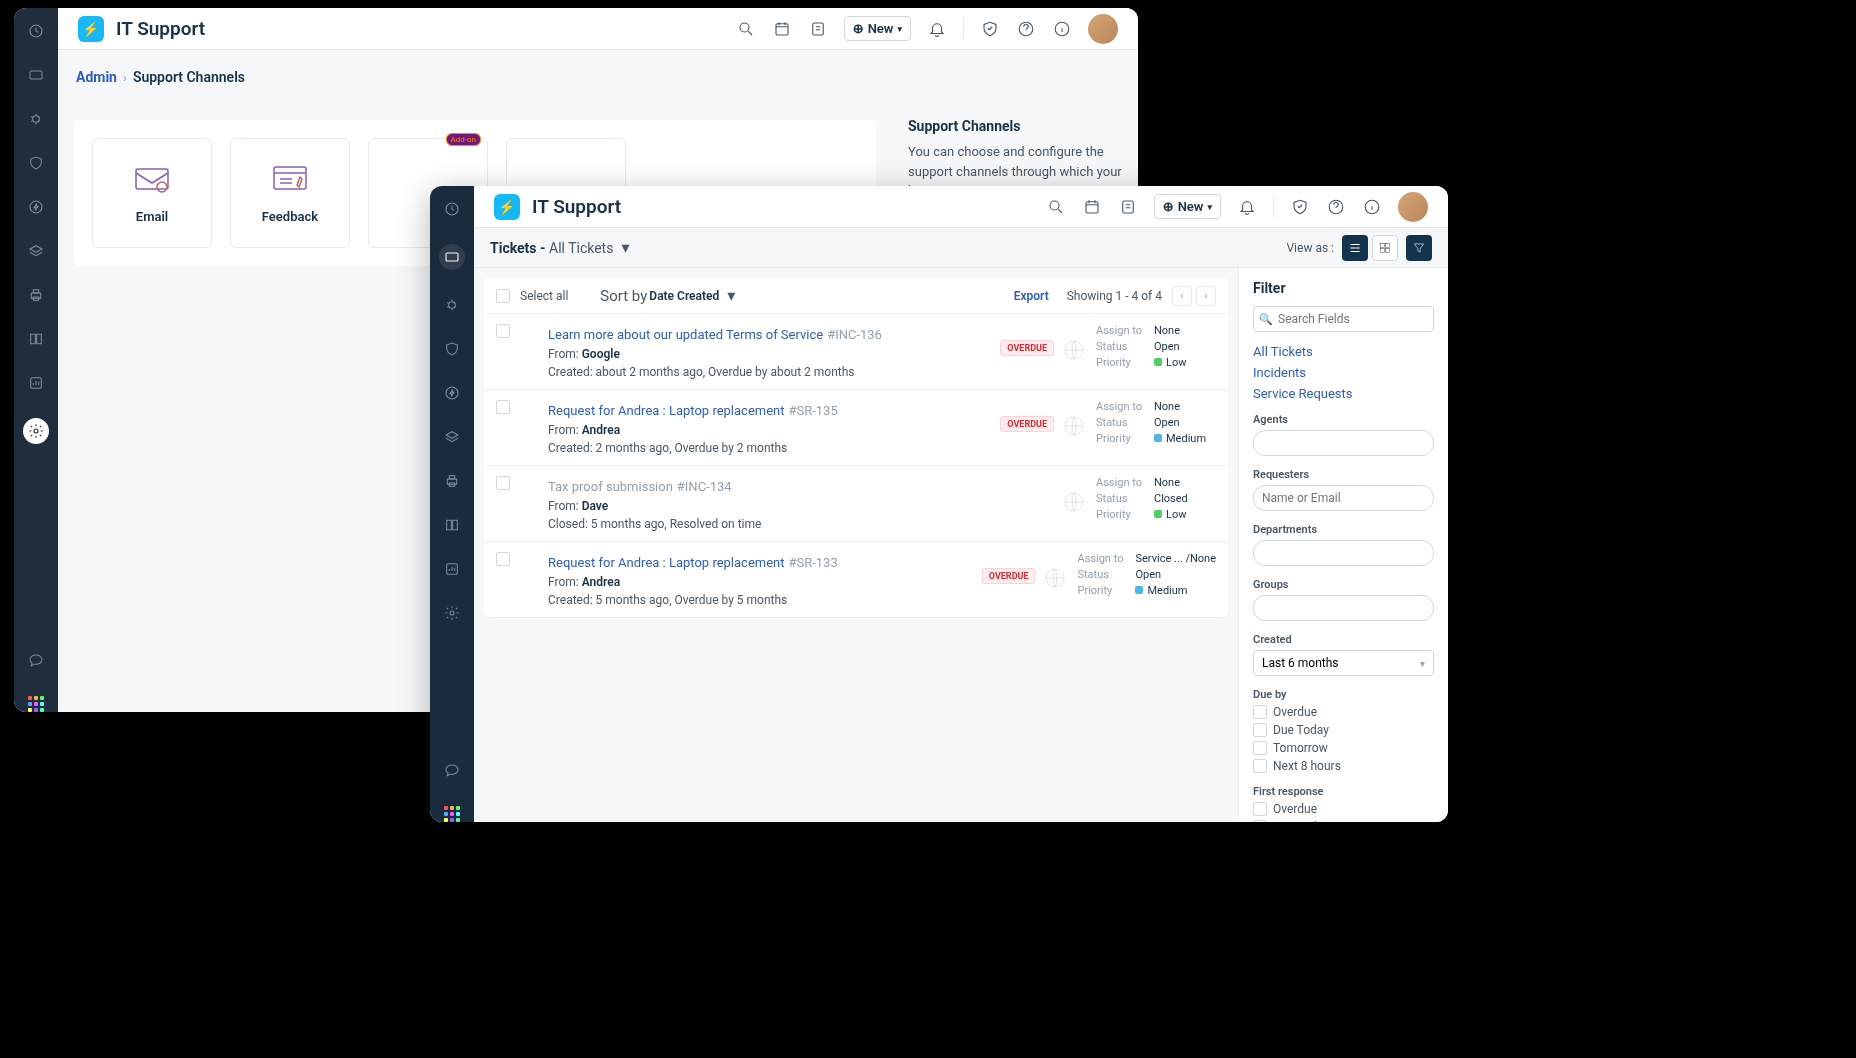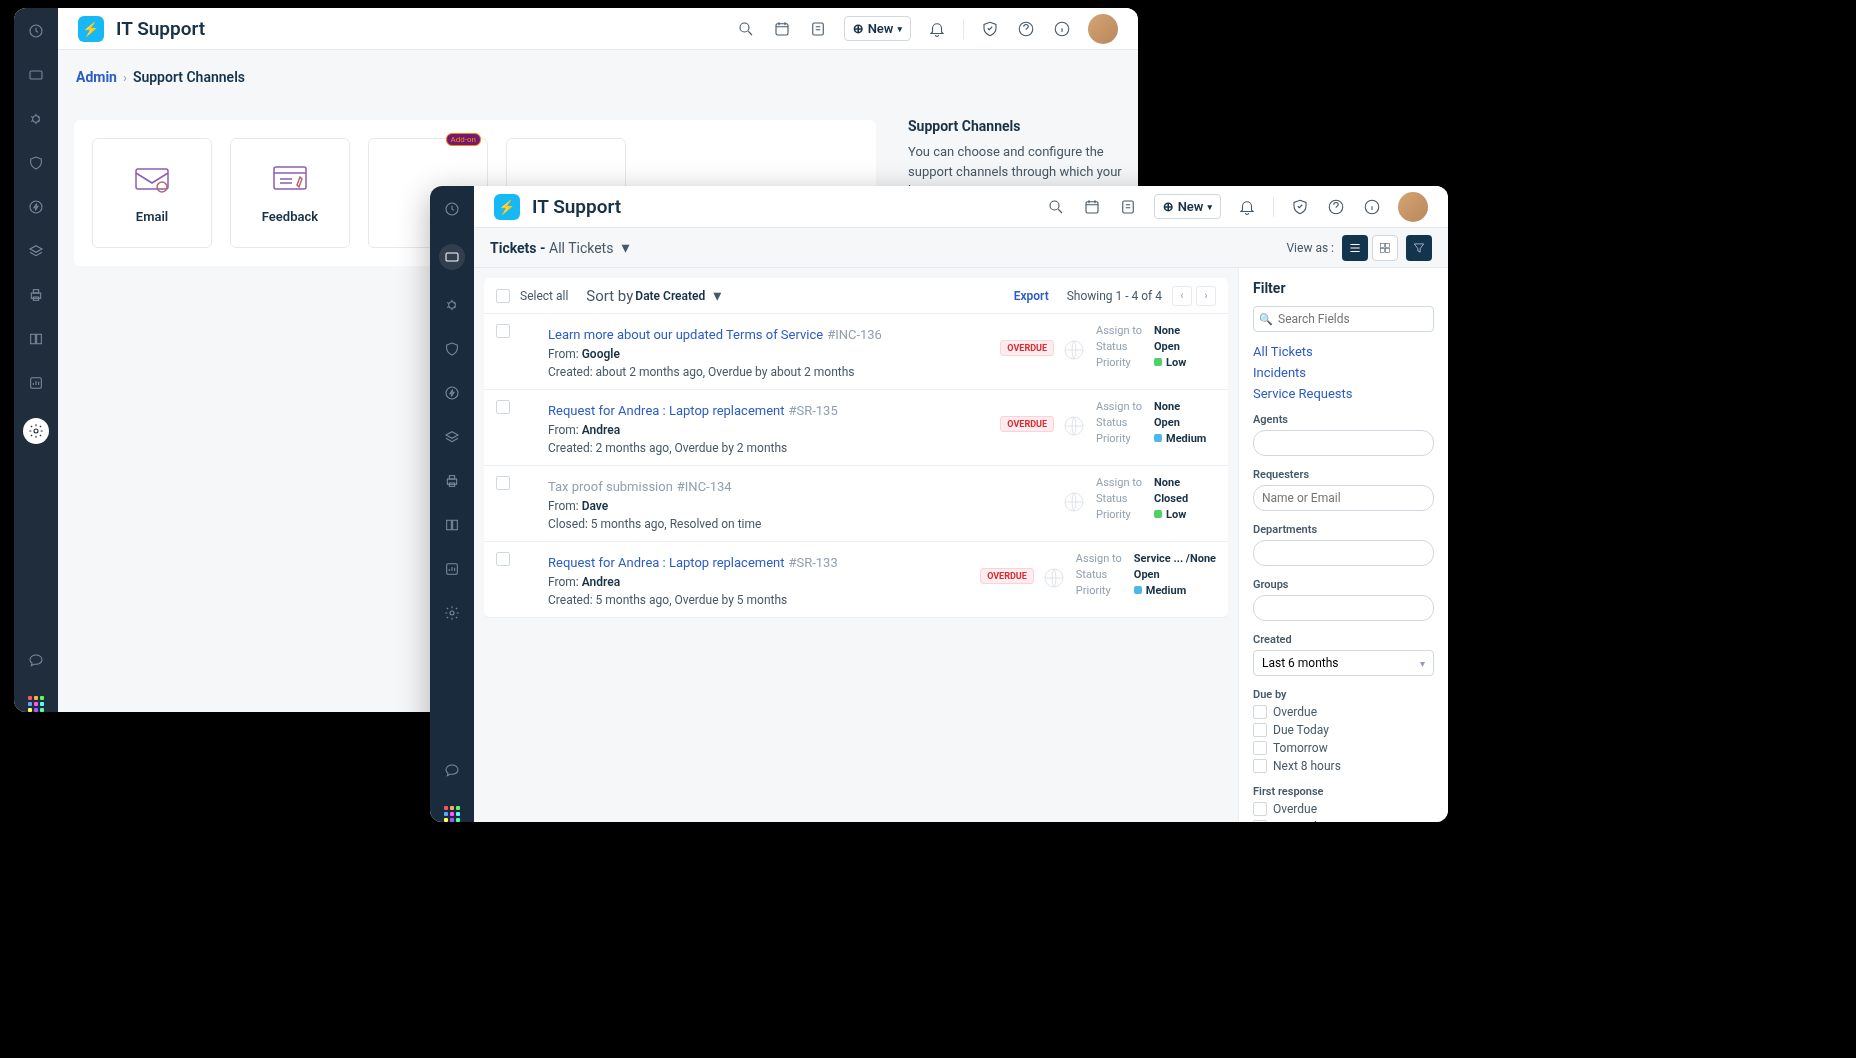--- a/index.html
+++ b/index.html
@@ -47,42 +47,42 @@
 .chev{color:#475867;margin-left:8px}
 .view-as{margin-left:auto;font-size:12px;color:#475867;margin-right:8px}
 .view-btn{width:26px;height:26px;border-radius:4px;display:flex;align-items:center;justify-content:center;cursor:pointer}
 .view-btn.active{background:#12344d;color:#fff}
 .view-btn.inactive{background:#fff;border:1px solid #cfd7df;color:#475867}
 .view-btn svg{width:14px;height:14px;stroke:currentColor;fill:none}
 .filter-btn{width:26px;height:26px;background:#12344d;border-radius:4px;margin-left:8px;display:flex;align-items:center;justify-content:center;cursor:pointer;color:#fff}
 .list-area{position:absolute;left:44px;top:82px;right:210px;bottom:0;background:#f5f7f9;padding:10px}
 .list-bar{background:#fff;border-radius:6px 6px 0 0;height:36px;display:flex;align-items:center;padding:0 12px;border-bottom:1px solid #ebeff3}
 .cb{width:14px;height:14px;border:1.5px solid #cfd7df;border-radius:2px;margin-right:10px}
-.sel-all{font-size:12px;color:#475867;margin-right:18px}
+.sel-all{font-size:12px;color:#475867;margin-right:32px}
 .sort-lbl{font-size:15px;color:#475867}
 .sort-val{font-size:12px;font-weight:600;color:#183247;margin-left:2px}
 .export{margin-left:auto;color:#2c5cc5;font-size:12px;font-weight:600;cursor:pointer;margin-right:18px}
 .showing{font-size:12px;color:#475867;margin-right:10px}
 .pagbtn{width:20px;height:20px;border:1px solid #e5e9ee;border-radius:3px;display:flex;align-items:center;justify-content:center;color:#92a0b0;font-size:11px;cursor:pointer}
 .ticket{background:#fff;border-bottom:1px solid #ebeff3;padding:10px 12px;display:flex}
 .ticket:last-child{border-radius:0 0 6px 6px}
 .ticket .left{display:flex;gap:28px;flex:1}
 .ticket .body{flex:1}
 .tlink{color:#2c5cc5;font-size:13px;font-weight:400}
 .tlink.closed{color:#92a0b0}
 .tid{color:#92a0b0;font-size:13px}
 .tfrom{font-size:12px;color:#475867;margin-top:4px}
 .tfrom b{font-weight:600;color:#183247}
 .tmeta{font-size:12px;color:#475867;margin-top:4px}
 .overdue-badge{font-size:9px;font-weight:700;color:#d72d30;background:#ffecf0;border:1px solid #ffd0d6;border-radius:3px;padding:2px 6px;margin-right:8px;align-self:flex-start;margin-top:16px}
 .orb{width:24px;height:24px;margin-right:10px;margin-top:14px;opacity:.3}
 .rcol{display:flex;flex-direction:column;gap:3px;font-size:11px;min-width:120px}
 .rcol .row{display:flex;gap:8px}
 .rcol .lbl{color:#92a0b0;width:50px}
-.rcol .val{color:#183247;font-weight:700}
+.rcol .val{color:#183247;font-weight:400}
 .pdot{width:8px;height:8px;border-radius:2px;display:inline-block;margin-right:4px}
 .pdot.low{background:#4dd164}
 .pdot.med{background:#4db7e8}
 .filter-panel{position:absolute;right:0;top:82px;width:210px;bottom:0;background:#fff;border-left:1px solid #ebeff3;padding:12px 14px;overflow:auto}
 .filter-panel h4{font-size:14px;font-weight:700;color:#183247;margin-bottom:10px}
 .fp-search{width:100%;border:1px solid #cfd7df;border-radius:4px;padding:5px 8px 5px 24px;font-size:12px;margin-bottom:12px;background:#fff}
 .fp-search-wrap{position:relative}
 .fp-search-wrap .si{position:absolute;left:6px;top:7px;color:#92a0b0;font-size:11px}
 .fp-link{display:block;font-size:13px;color:#2c5cc5;margin-bottom:6px;cursor:pointer}
 .fp-label{font-size:11px;color:#475867;font-weight:600;margin-top:12px;margin-bottom:4px}

